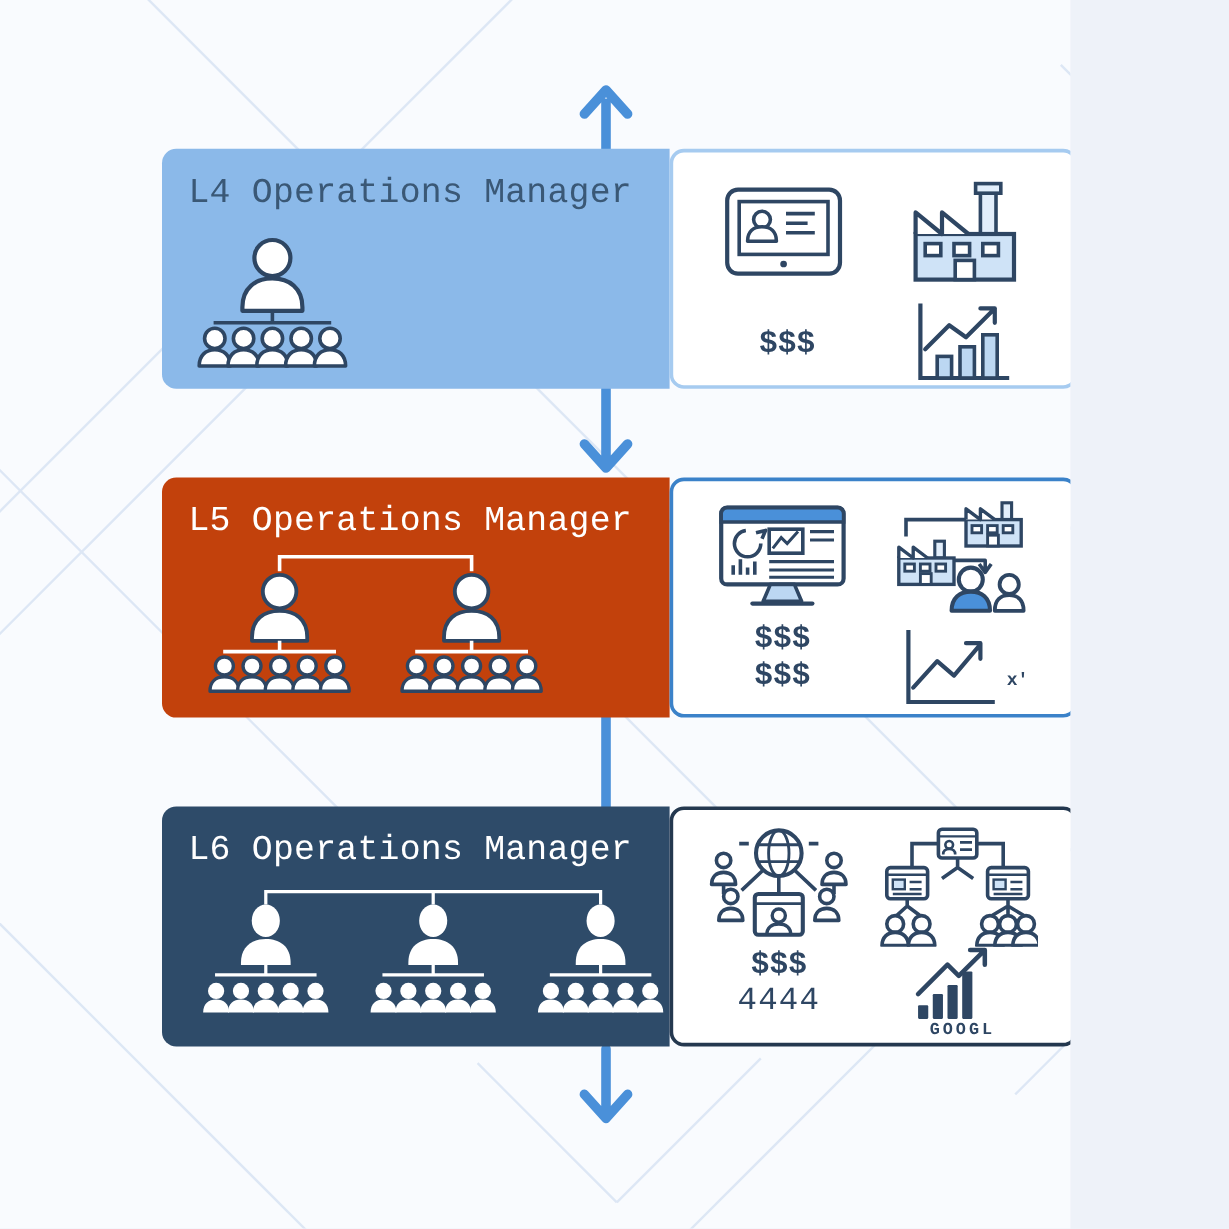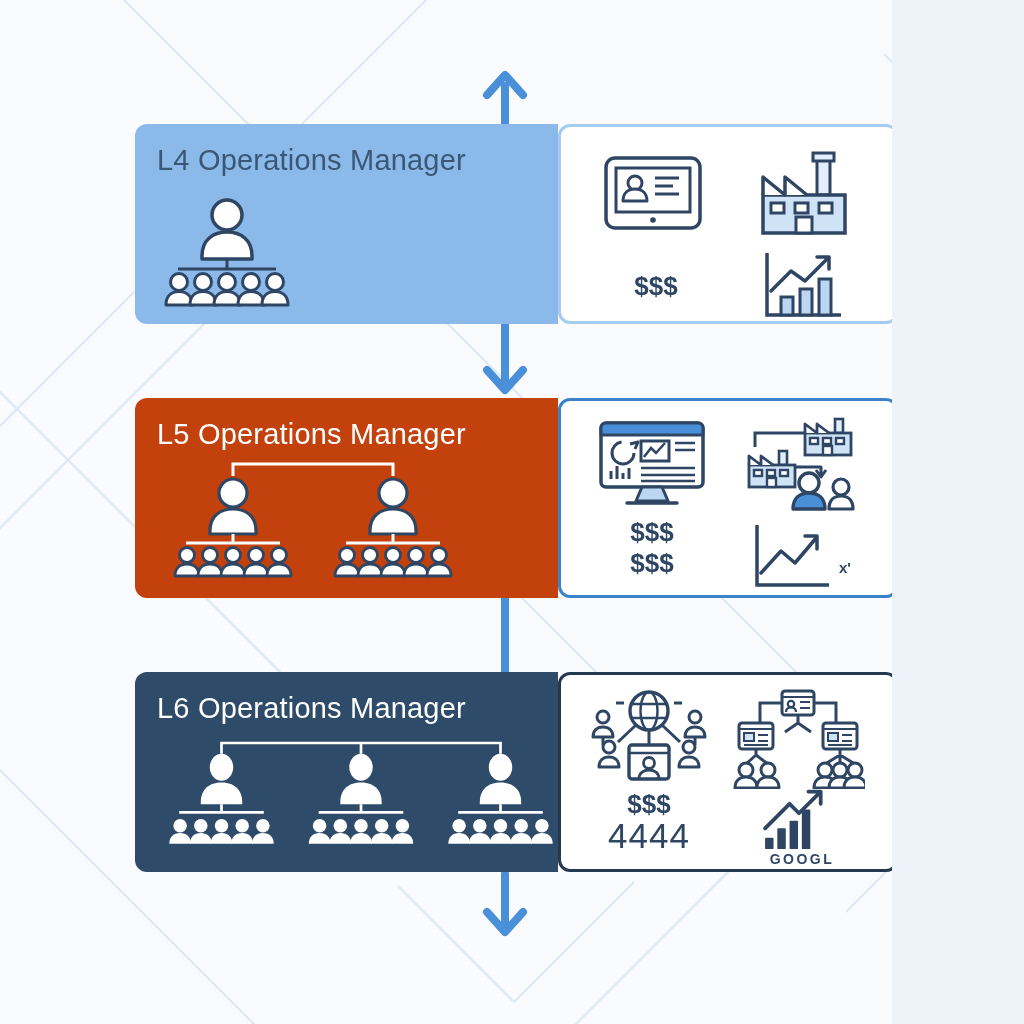--- a/index.html
+++ b/index.html
@@ -1,19 +1,19 @@
 <!DOCTYPE html>
 <html><head>
 <meta charset="utf-8">
 <style>
   html,body{margin:0;padding:0;background:#eef2f9;}
   .canvas{
     position:relative;width:892px;height:1024px;overflow:hidden;
     background:#f9fbfe;
-    font-family:Liberation Sans, sans-serif;
+    font-family:Liberation Mono, monospace;
   }
   .bg-lines{position:absolute;inset:0;}
   .connector{position:absolute;inset:0;pointer-events:none;}
   .card{position:absolute;left:135px;width:763px;height:200px;display:flex;}
   .card-1{top:124px;}
   .card-2{top:398px;}
   .card-3{top:672px;}
   .left-panel{position:relative;flex:1;border-radius:12px 0 0 12px;}
   .card-1 .left-panel{background:#8bb9e9;}
   .card-2 .left-panel{background:#c2410c;}
@@ -27,21 +27,21 @@
     box-sizing:border-box;
   }
   .card-1 .right-panel{border:3px solid #a6cbf0;}
   .card-2 .right-panel{border:3px solid #3b82c9;}
   .card-3 .right-panel{border:3px solid #24384f;}
   .ricon{position:absolute;}
   .dollars{
     position:absolute;color:#2e4663;font-weight:600;font-size:26px;
     text-align:center;line-height:31px;
   }
-  .num-amount{font-weight:500;font-size:35px;letter-spacing:1px;}
+  .num-amount{font-weight:500;font-size:27px;letter-spacing:1px;}
   .chart-note{position:absolute;color:#2e4663;font-size:15px;font-weight:600;}
   .ticker{position:absolute;color:#2e4663;font-size:14px;font-weight:600;letter-spacing:2.5px;text-align:center;}
 </style>
 </head>
 <body>
 
 <div class="canvas">
 
   <svg class="bg-lines" width="1024" height="1024" viewBox="0 0 1024 1024">
     <g stroke="#dde7f5" stroke-width="2" fill="none">

